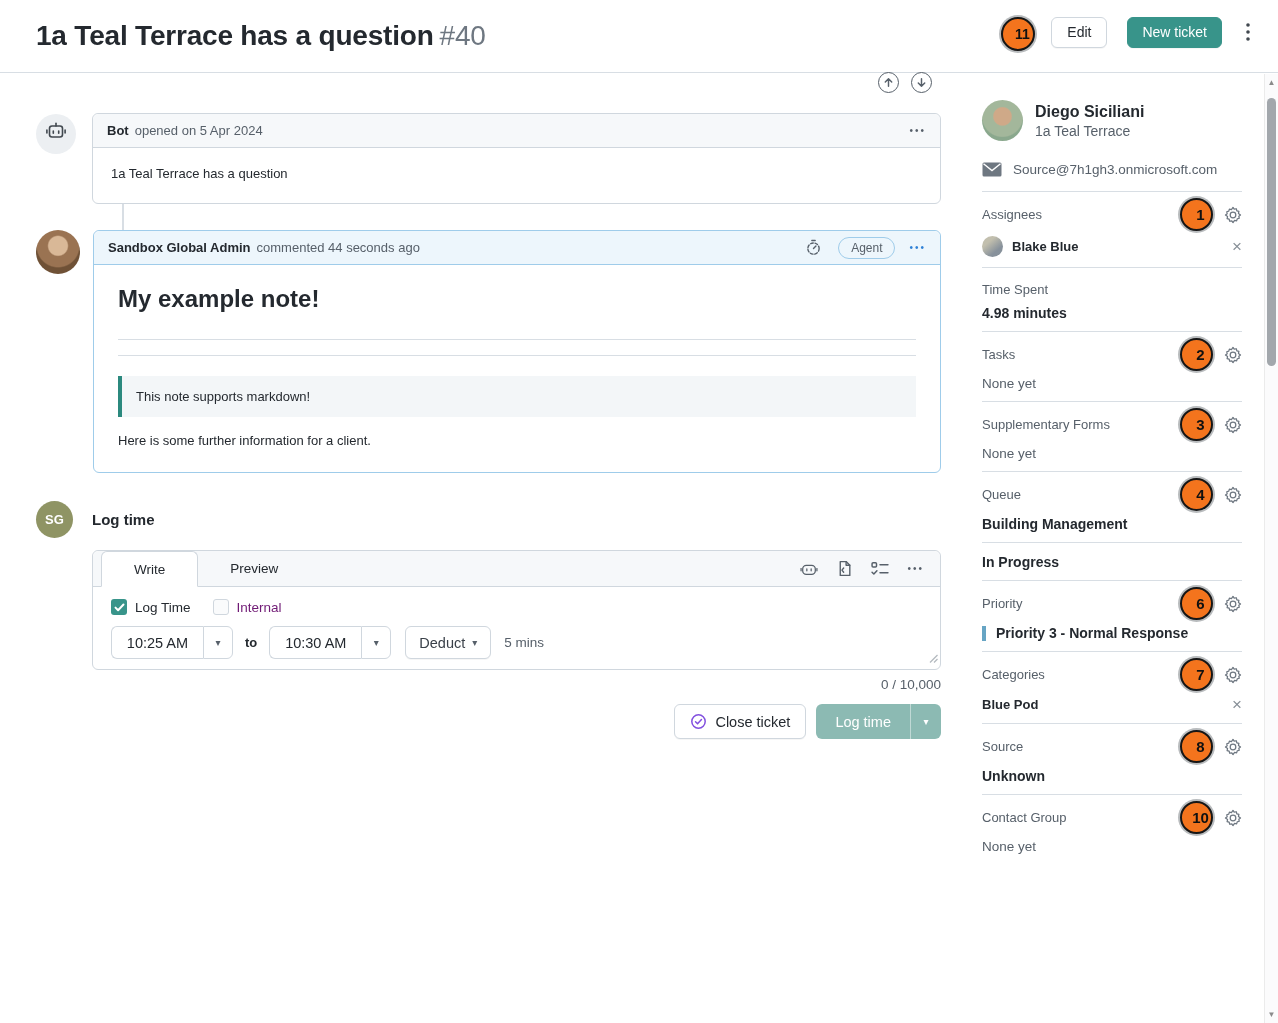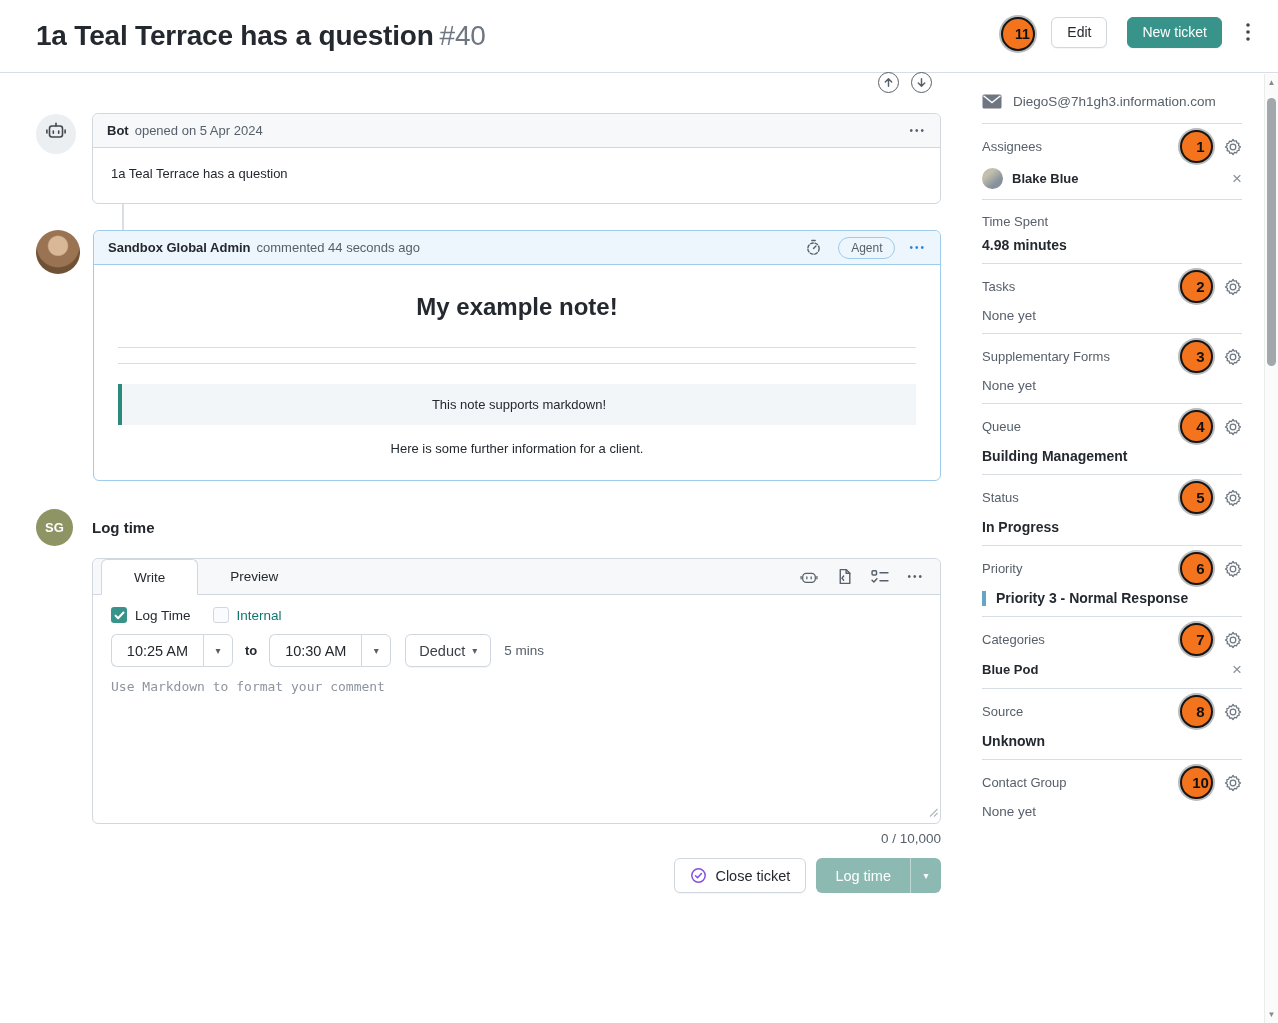--- a/index.html
+++ b/index.html
@@ -48,21 +48,21 @@
 
   .connector { width:2px; height:26px; background:#d8dee4; margin-left:86px; }
 
   .avatar-photo { width:44px; height:44px; border-radius:50%; flex:none; margin-top:0; }
   .avatar-sandbox { background:radial-gradient(circle at 50% 36%, #d9b897 0 26%, #9a7352 30% 58%, #6f5136 62% 100%); }
   .blue-box { border-color:var(--comment-blue-border); margin-left:13px; }
   .blue-header { background:var(--comment-blue-bg); border-bottom-color:var(--comment-blue-border); }
   .agent-pill { border:1px solid var(--comment-blue-border); border-radius:14px; padding:3px 12px;
     font-size:12px; color:#57606a; background:transparent; margin:0 14px 0 16px; cursor:pointer; }
   .dots-blue { color:var(--link-blue); margin-left:0; }
-  .md-body { padding:14px 24px 18px; font-size:13px;text-align:center; }
+  .md-body { padding:6px 24px 18px; font-size:13px; }
   .md-body h1 { font-size:24px; font-weight:700; margin:14px 0 26px; }
   .md-hr { border:none; border-top:1px solid #d8dee4; margin:15px 0; }
   .md-quote { background:#f3f6f8; border-left:4px solid var(--quote-border); padding:13px 14px; margin:20px 0 16px; }
   .md-p { margin:10px 0 6px; }
 
   
   .logtime-head { display:flex; align-items:center; margin-top:28px; }
   .avatar-sg { width:37px; height:37px; border-radius:50%; background:#8f9464; color:#fff;
     display:flex; align-items:center; justify-content:center; font-size:13px; font-weight:700; flex:none; }
   .logtime-title { font-size:15px; font-weight:700; margin-left:19px; }
@@ -76,21 +76,21 @@
   .tab-tools { margin-left:auto; display:flex; align-items:center; gap:18px; padding-right:16px; }
   .tool { display:flex; align-items:center; cursor:pointer; }
 
   .editor-content { padding:12px 0 10px; }
   .check-row { display:flex; align-items:center; padding:0 18px; font-size:13.5px; }
   .checkbox { width:16px; height:16px; border-radius:3px; display:inline-flex; align-items:center;
     justify-content:center; margin-right:8px; cursor:pointer; }
   .checkbox.checked { background:var(--accent-teal); }
   .checkbox.empty { border:1px solid #d0d7de; background:#fafbfc; }
   .lbl-strong { font-weight:400; }
-  .lbl-muted { color:#0f766e; }
+  .lbl-muted { color:#701a75; }
   .internal-wrap { margin-left:22px; display:flex; align-items:center; }
 
   .time-row { display:flex; align-items:center; padding:0 18px; margin-top:11px; }
   .time-combo { display:flex; height:33px; }
   .time-input { width:92px; height:33px; border:1px solid #d0d7de; border-right:none; border-radius:6px 0 0 6px;
     text-align:center; font-size:14.5px; color:#24292f; outline:none; font-family:inherit; }
   .caret-btn { width:30px; height:33px; border:1px solid #d0d7de; border-radius:0 6px 6px 0; background:#fff;
     color:#57606a; font-size:10px; cursor:pointer; display:flex; align-items:center; justify-content:center; }
   .to-label { font-size:13px; font-weight:700; margin:0 12px; }
   .deduct-btn { height:33px; margin-left:14px; padding:0 13px; font-size:14.5px; color:#3a4149; gap:7px; }
@@ -291,21 +291,20 @@
           <input class="time-input" value="10:30 AM" style="">
           <span class="caret-btn">▾</span>
         </span>
         <button class="btn deduct-btn">
           <span>Deduct</span>
           <span class="caret-glyph">▾</span>
         </button>
         <span class="mins-label">5 mins</span>
       </div>
 
-      <textarea class="comment-textarea" placeholder="Use Markdown to format your comment" style=""></textarea>
     </div>
     <span class="resize-handle">
       <svg width="9" height="9" viewBox="0 0 9 9" stroke="#b3b9bf" stroke-width="1.2">
           <line x1="1" y1="8.5" x2="8.5" y2="1"></line>
           <line x1="5" y1="8.5" x2="8.5" y2="5"></line>
         </svg>
     </span>
   </div>
 
   <div class="counter-row">0 / 10,000</div>
@@ -321,28 +320,35 @@
       <span>Close ticket</span>
     </button>
     <span class="split-btn">
       <span class="split-main">Log time</span>
       <span class="split-caret">▾</span>
     </span>
   </div>
 </div>
 
 <div class="sidebar">
+  <div class="contact-row">
+    <div class="avatar-diego"></div>
+    <div class="contact-text">
+      <div class="contact-name">Diego Siciliani</div>
+      <div class="contact-sub">1a Teal Terrace</div>
+    </div>
+  </div>
   <div class="email-row">
     <span style="display:flex;">
       <svg width="20" height="15" viewBox="0 0 20 15">
           <rect x="0.5" y="0.5" width="19" height="14" rx="1.5" fill="#6e7781"></rect>
           <path d="M1.5 1.8L10 8.6l8.5-6.8" stroke="#fff" stroke-width="1.4" fill="none"></path>
         </svg>
     </span>
-    <span>DiegoS@7h1gh3.information.com</span>
+    <span>Source@7h1gh3.onmicrosoft.com</span>
   </div>
   <div id="sb-sections">
       <div class="sb-section">
         <div class="sb-label-row">
           <span class="sb-label">Assignees</span>
           <span class="ann ann-sm">1</span>
           <span class="gear">
   <svg width="18" height="18" viewBox="0 0 16 16" fill="none" stroke="#6e7781" stroke-width="1.1" stroke-linejoin="round">
     <path d="M8 1.3l1.05 1.55 1.85-.42.52 1.83 1.83.52-.42 1.85L14.7 8l-1.55 1.05.42 1.85-1.83.52-.52 1.83-1.85-.42L8 14.7l-1.05-1.55-1.85.42-.52-1.83-1.83-.52.42-1.85L1.3 8l1.55-1.05-.42-1.85 1.83-.52.52-1.83 1.85.42z"></path>
     <circle cx="8" cy="8" r="2.5"></circle>
@@ -402,30 +408,20 @@
     <path d="M8 1.3l1.05 1.55 1.85-.42.52 1.83 1.83.52-.42 1.85L14.7 8l-1.55 1.05.42 1.85-1.83.52-.52 1.83-1.85-.42L8 14.7l-1.05-1.55-1.85.42-.52-1.83-1.83-.52.42-1.85L1.3 8l1.55-1.05-.42-1.85 1.83-.52.52-1.83 1.85.42z"></path>
     <circle cx="8" cy="8" r="2.5"></circle>
   </svg>
 </span>
         </div>
         <div class="sb-value">
           <span class="sb-bold">Building Management</span>
         </div>
       </div>
       <div class="sb-section">
-        <div class="sb-label-row">
-          <span class="sb-label">Status</span>
-          <span class="ann ann-sm">5</span>
-          <span class="gear">
-  <svg width="18" height="18" viewBox="0 0 16 16" fill="none" stroke="#6e7781" stroke-width="1.1" stroke-linejoin="round">
-    <path d="M8 1.3l1.05 1.55 1.85-.42.52 1.83 1.83.52-.42 1.85L14.7 8l-1.55 1.05.42 1.85-1.83.52-.52 1.83-1.85-.42L8 14.7l-1.05-1.55-1.85.42-.52-1.83-1.83-.52.42-1.85L1.3 8l1.55-1.05-.42-1.85 1.83-.52.52-1.83 1.85.42z"></path>
-    <circle cx="8" cy="8" r="2.5"></circle>
-  </svg>
-</span>
-        </div>
         <div class="sb-value">
           <span class="sb-bold">In Progress</span>
         </div>
       </div>
       <div class="sb-section">
         <div class="sb-label-row">
           <span class="sb-label">Priority</span>
           <span class="ann ann-sm">6</span>
           <span class="gear">
   <svg width="18" height="18" viewBox="0 0 16 16" fill="none" stroke="#6e7781" stroke-width="1.1" stroke-linejoin="round">

